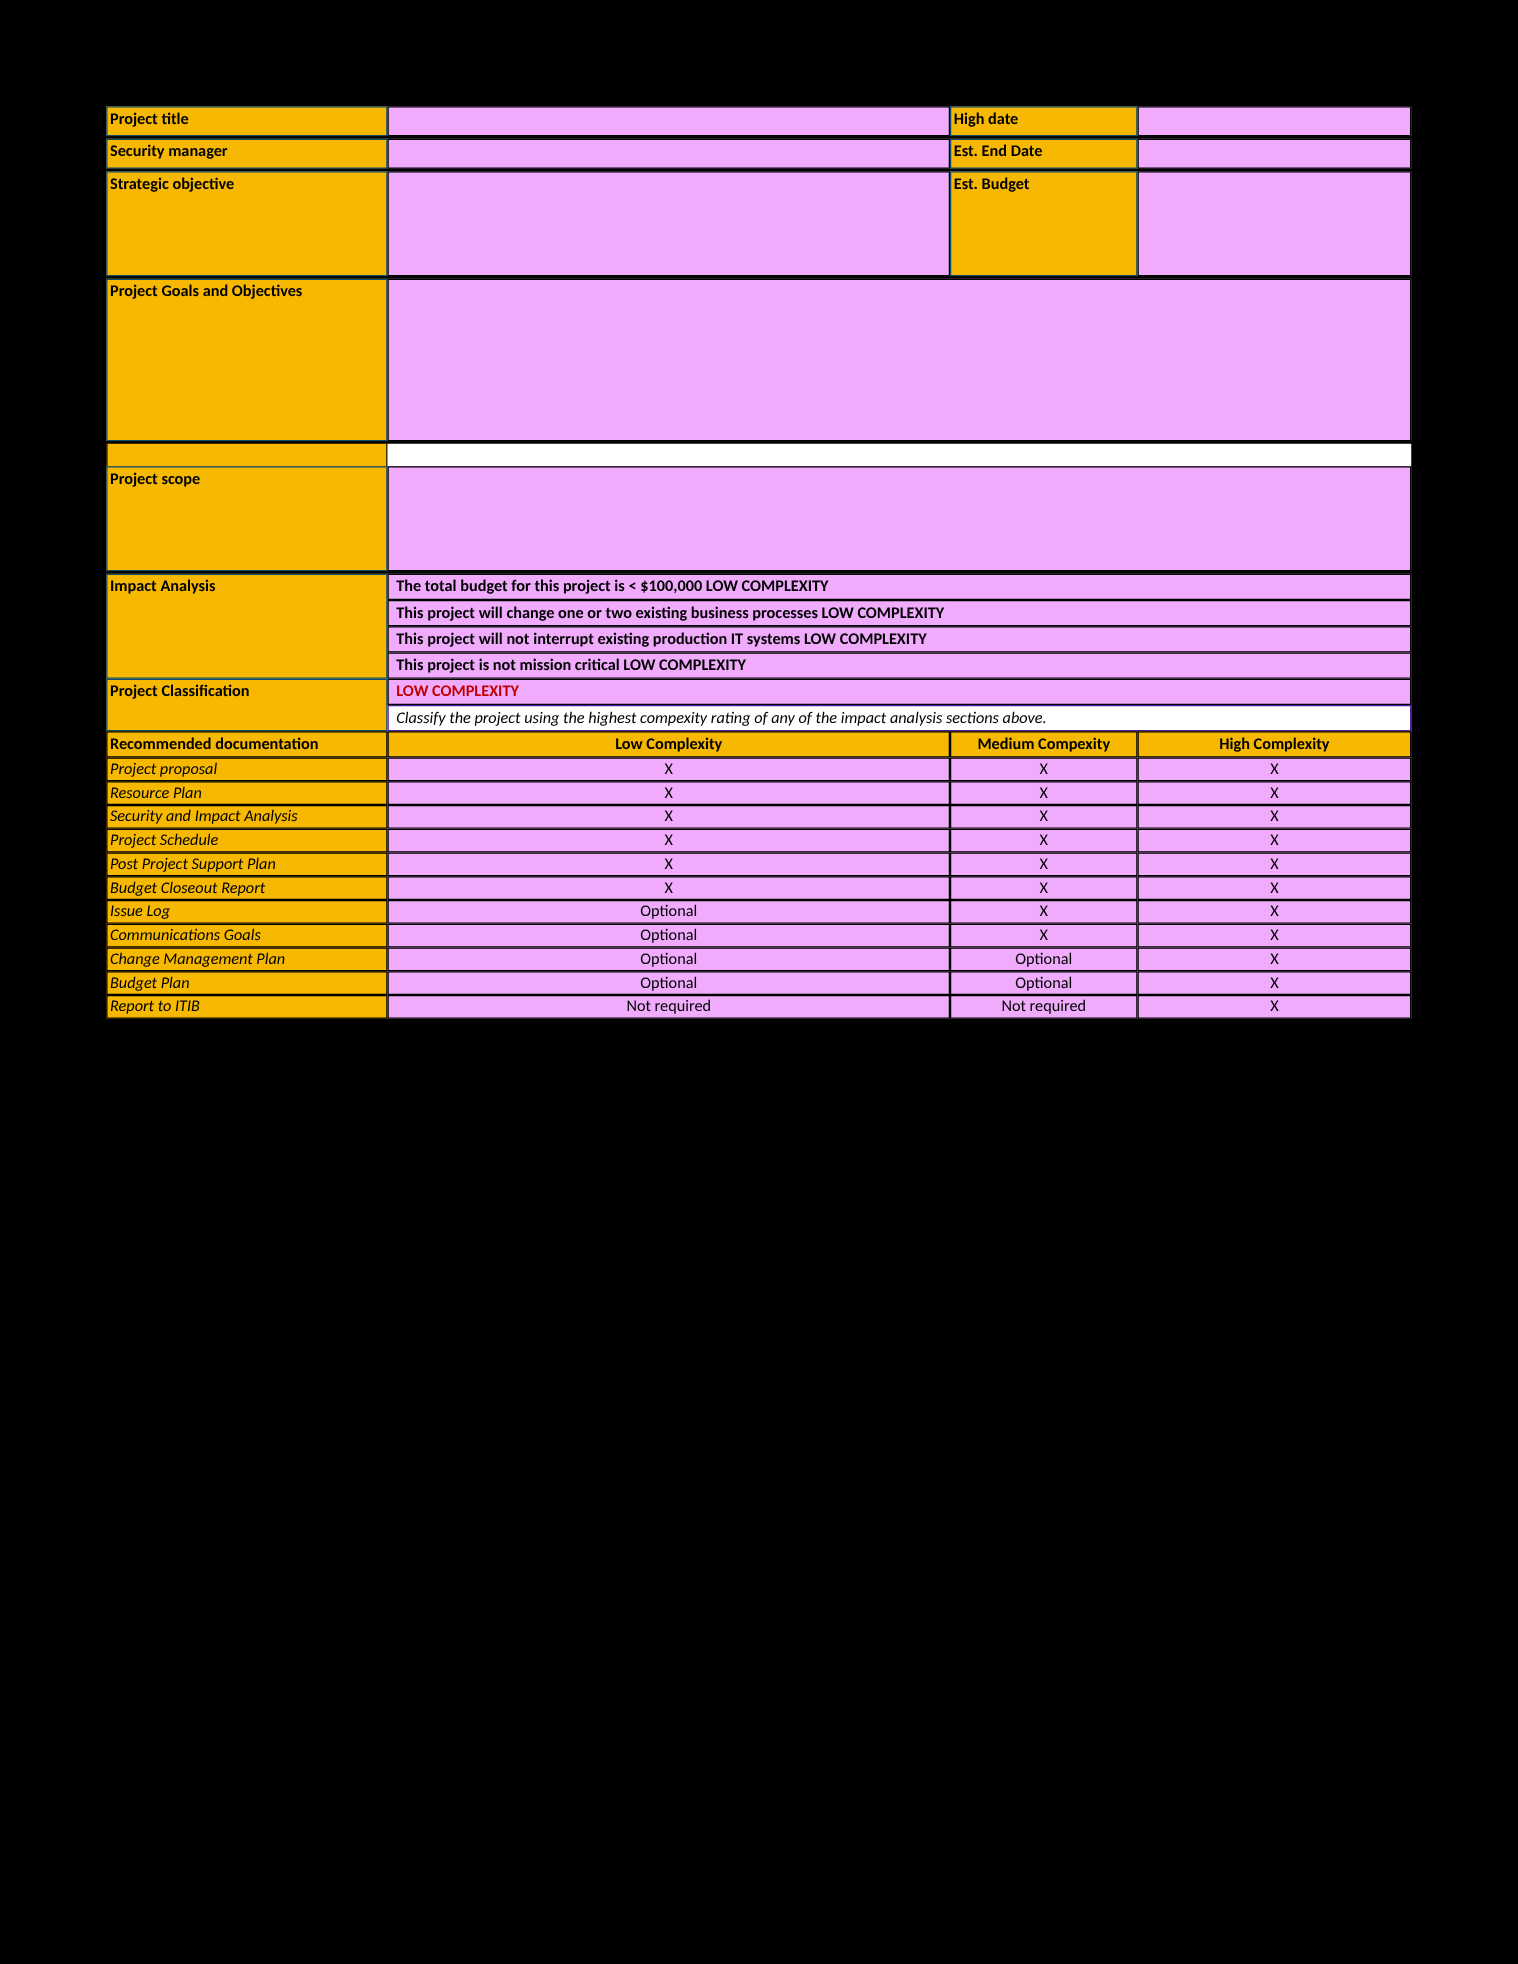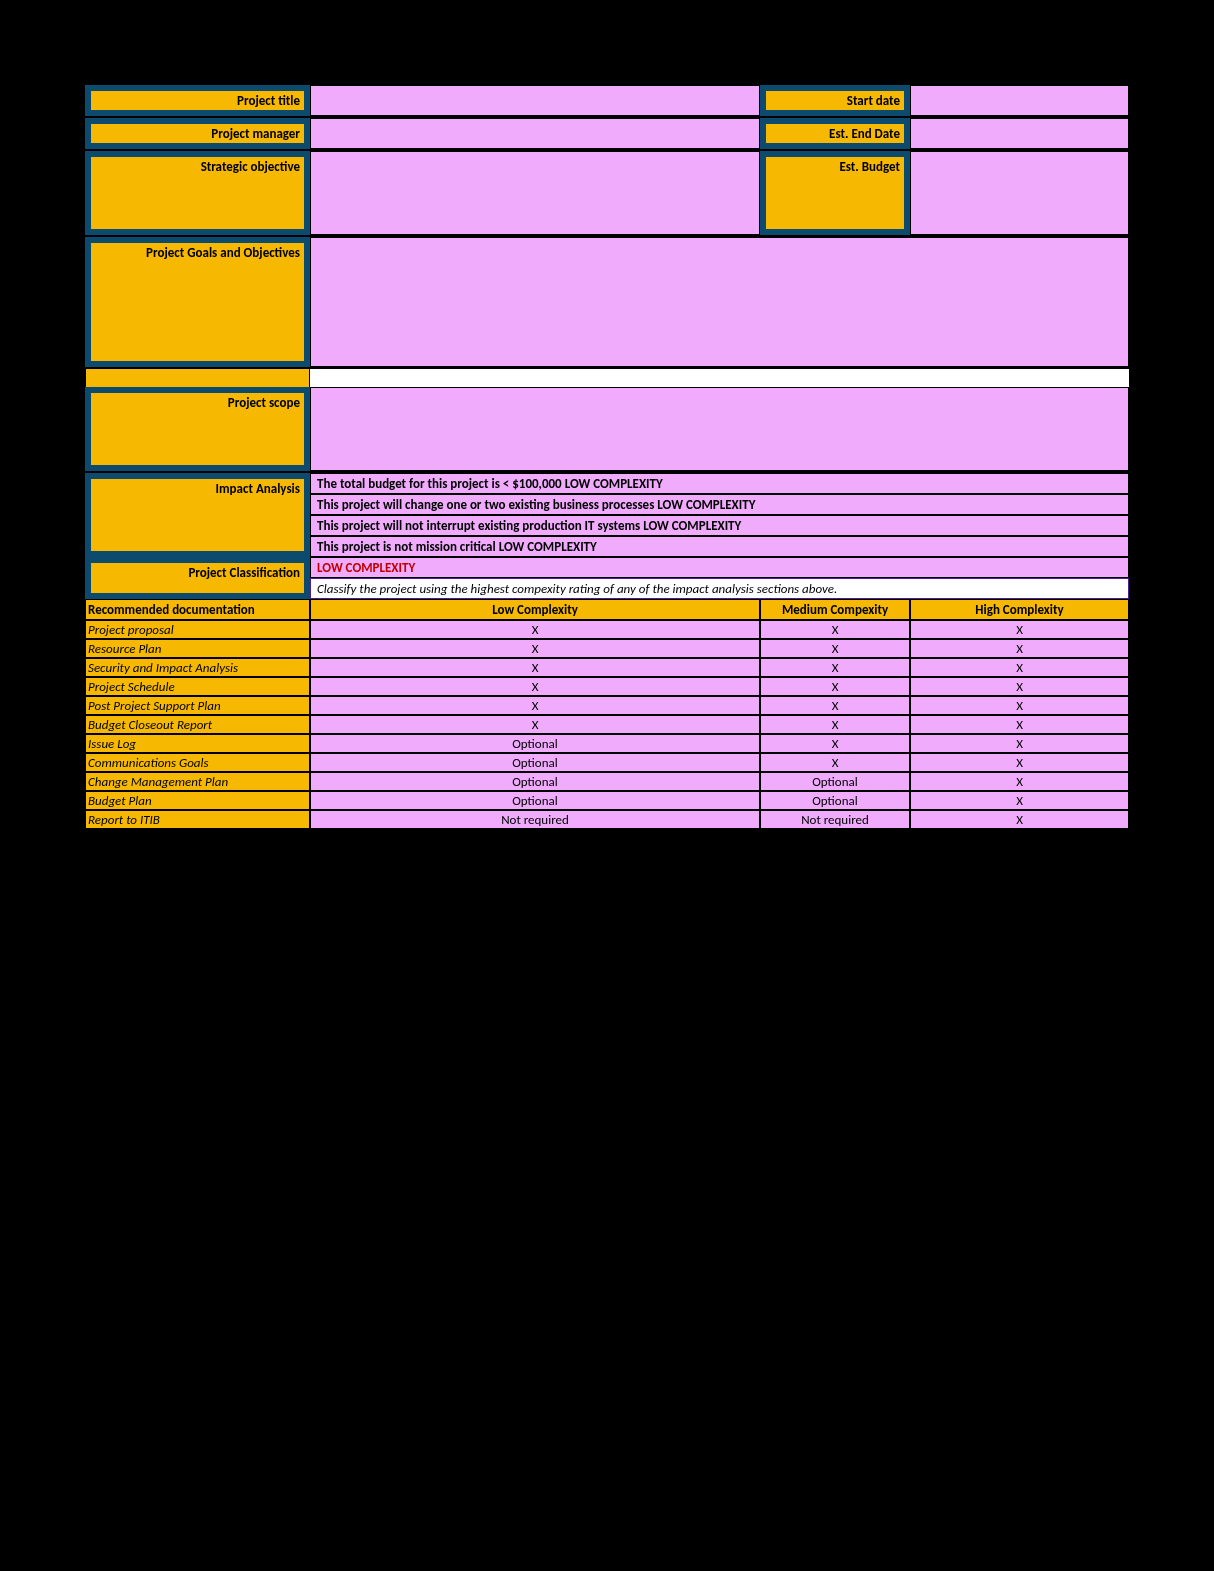--- a/index.html
+++ b/index.html
@@ -29,23 +29,22 @@
   }
   td, th {
     padding: 0;
     vertical-align: top;
   }
   .yellow { background: #f6b800; }
   .grey   { background: #f0abfc; }
   .white  { background: #ffffff; }
   .label-cell {
     font-weight: bold;
-    text-align: right;
     padding: 2px 4px 2px 2px;
-    border: 6px solid #0c4a6e;
+    border: 1px solid #0c4a6e;
   }
   .value-cell {
     border: 1px solid #000;
     padding: 2px 4px;
   }
   .gap-row td { height: 2px; background: #000; border: none; }
 
   .impact-text {
     font-weight: bold;
     padding: 2px 6px;
@@ -93,29 +92,29 @@
         <col style="width:225px">
         <col style="width:450px">
         <col style="width:150px">
         <col style="width:219px">
       </colgroup>
 
       <tbody>
           <tr>
         <td class="yellow label-cell">Project title</td>
         <td class="grey value-cell" style="height:24px"></td>
-        <td class="yellow label-cell">Start date</td>
-        <td class="grey value-cell"></td>
-      </tr>
-      <tr class="gap-row">
-            <td colspan="4"></td>
-          </tr>
-
-      <tr>
-        <td class="yellow label-cell">Project manager</td>
+        <td class="yellow label-cell">High date</td>
+        <td class="grey value-cell"></td>
+      </tr>
+      <tr class="gap-row">
+            <td colspan="4"></td>
+          </tr>
+
+      <tr>
+        <td class="yellow label-cell">Security manager</td>
         <td class="grey value-cell" style="height:24px"></td>
         <td class="yellow label-cell">Est. End Date</td>
         <td class="grey value-cell"></td>
       </tr>
       <tr class="gap-row">
             <td colspan="4"></td>
           </tr>
 
       <tr>
         <td class="yellow label-cell" style="height:84px">Strategic objective</td>

